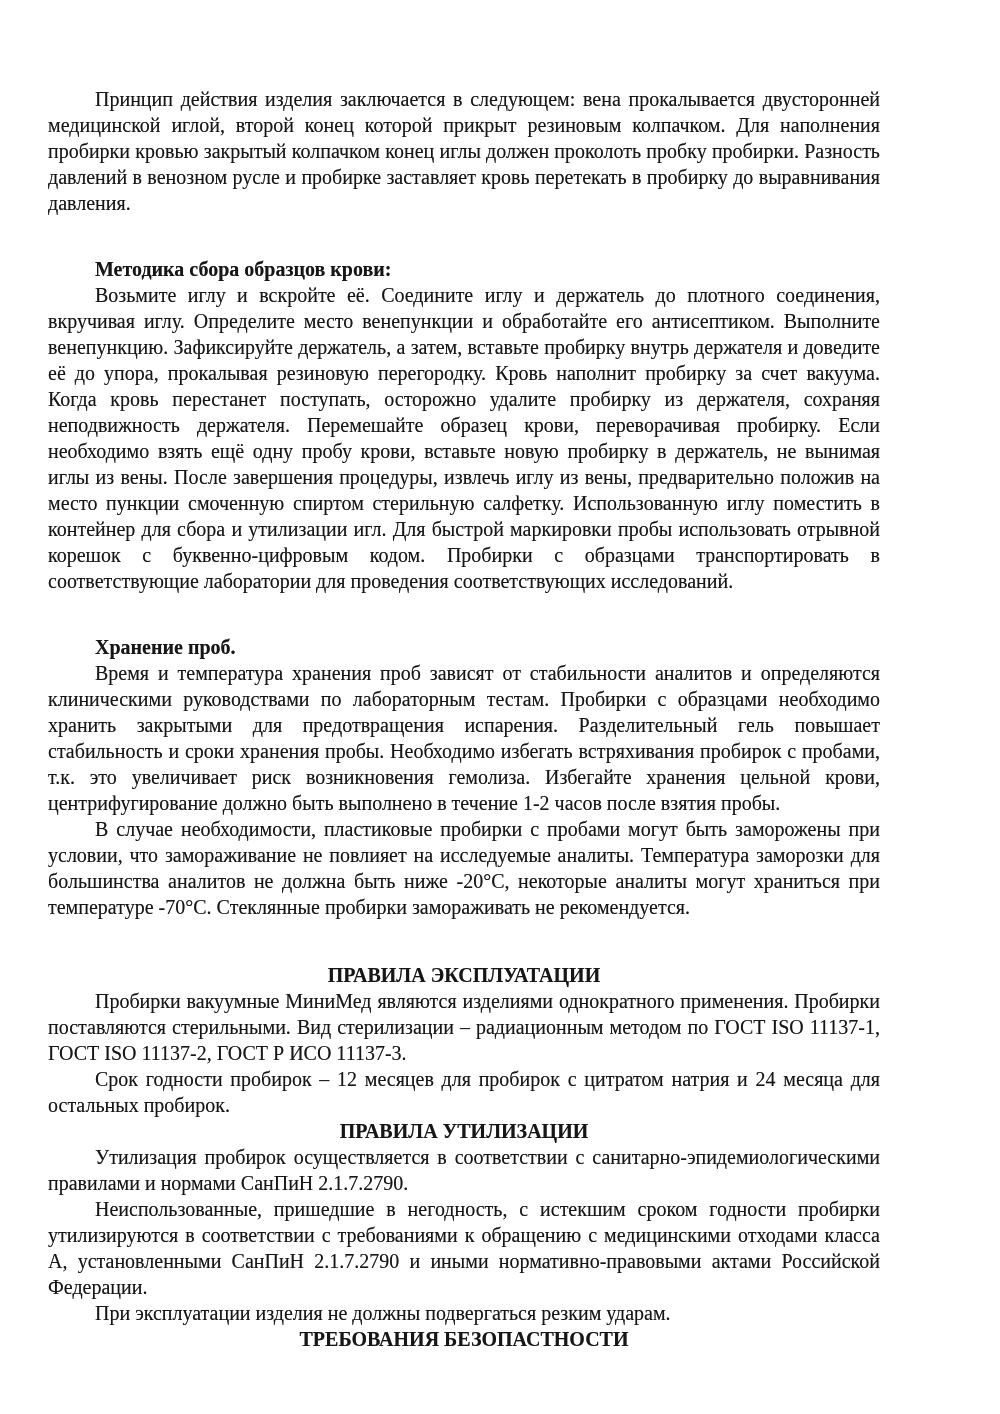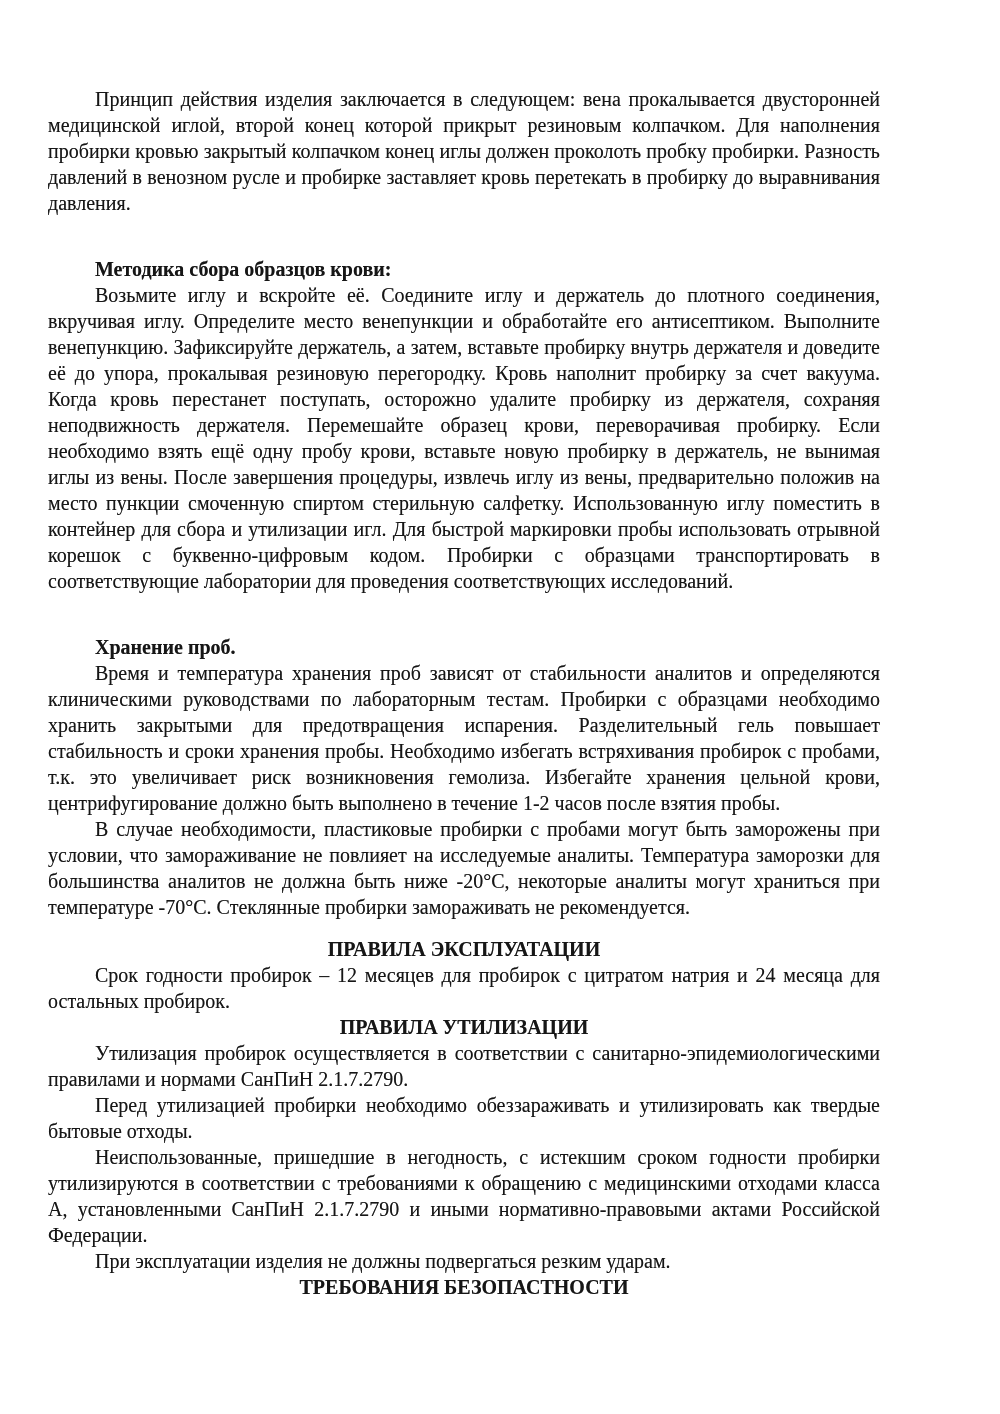--- a/index.html
+++ b/index.html
@@ -34,41 +34,41 @@
     font-weight: bold;
     text-align: left;
     margin-top: 40px;
   }
   .heading-center {
     font-weight: bold;
     text-align: center;
     text-indent: 0;
   }
   .gap-before {
-    margin-top: 16px;
+    margin-top: 42px;
   }
 </style>
 </head>
 <body>
 
 <div class="page">
 
   <p class="para">Принцип действия изделия заключается в следующем: вена прокалывается двусторонней медицинской иглой, второй конец которой прикрыт резиновым колпачком. Для наполнения пробирки кровью закрытый колпачком конец иглы должен проколоть пробку пробирки. Разность давлений в венозном русле и пробирке заставляет кровь перетекать в пробирку до выравнивания давления.</p>
 
   <p class="para heading-inline">Методика сбора образцов крови:</p>
   <p class="para">Возьмите иглу и вскройте её. Соедините иглу и держатель до плотного соединения, вкручивая иглу. Определите место венепункции и обработайте его антисептиком. Выполните венепункцию. Зафиксируйте держатель, а затем, вставьте пробирку внутрь держателя и доведите её до упора, прокалывая резиновую перегородку. Кровь наполнит пробирку за счет вакуума. Когда кровь перестанет поступать, осторожно удалите пробирку из держателя, сохраняя неподвижность держателя. Перемешайте образец крови, переворачивая пробирку. Если необходимо взять ещё одну пробу крови, вставьте новую пробирку в держатель, не вынимая иглы из вены. После завершения процедуры, извлечь иглу из вены, предварительно положив на место пункции смоченную спиртом стерильную салфетку. Использованную иглу поместить в контейнер для сбора и утилизации игл. Для быстрой маркировки пробы использовать отрывной корешок с буквенно-цифровым кодом. Пробирки с образцами транспортировать в соответствующие лаборатории для проведения соответствующих исследований.</p>
 
   <p class="para heading-inline">Хранение проб.</p>
   <p class="para">Время и температура хранения проб зависят от стабильности аналитов и определяются клиническими руководствами по лабораторным тестам. Пробирки с образцами необходимо хранить закрытыми для предотвращения испарения. Разделительный гель повышает стабильность и сроки хранения пробы. Необходимо избегать встряхивания пробирок с пробами, т.к. это увеличивает риск возникновения гемолиза. Избегайте хранения цельной крови, центрифугирование должно быть выполнено в течение 1-2 часов после взятия пробы.</p>
   <p class="para">В случае необходимости, пластиковые пробирки с пробами могут быть заморожены при условии, что замораживание не повлияет на исследуемые аналиты. Температура заморозки для большинства аналитов не должна быть ниже -20°С, некоторые аналиты могут храниться при температуре -70°С. Стеклянные пробирки замораживать не рекомендуется.</p>
 
   <p class="para heading-center gap-before">ПРАВИЛА ЭКСПЛУАТАЦИИ</p>
+  <p class="para">Пробирки вакуумные МиниМед являются изделиями однократного применения. Пробирки поставляются стерильными. Вид стерилизации – радиационным методом по ГОСТ ISO 11137-1, ГОСТ ISO 11137-2, ГОСТ Р ИСО 11137-3.</p>
   <p class="para">Срок годности пробирок – 12 месяцев для пробирок с цитратом натрия и 24 месяца для остальных пробирок.</p>
 
   <p class="para heading-center">ПРАВИЛА УТИЛИЗАЦИИ</p>
   <p class="para">Утилизация пробирок осуществляется в соответствии с санитарно-эпидемиологическими правилами и нормами СанПиН 2.1.7.2790.</p>
-  <p class="para">Перед утилизацией пробирки необходимо обеззараживать и утилизировать как твердые бытовые отходы.</p>
   <p class="para">Неиспользованные, пришедшие в негодность, с истекшим сроком годности пробирки утилизируются в соответствии с требованиями к обращению с медицинскими отходами класса А, установленными СанПиН 2.1.7.2790 и иными нормативно-правовыми актами Российской Федерации.</p>
 
   <p class="para">При эксплуатации изделия не должны подвергаться резким ударам.</p>
   <p class="para heading-center">ТРЕБОВАНИЯ БЕЗОПАСТНОСТИ</p>
 
 </div>
 
 </body></html>

